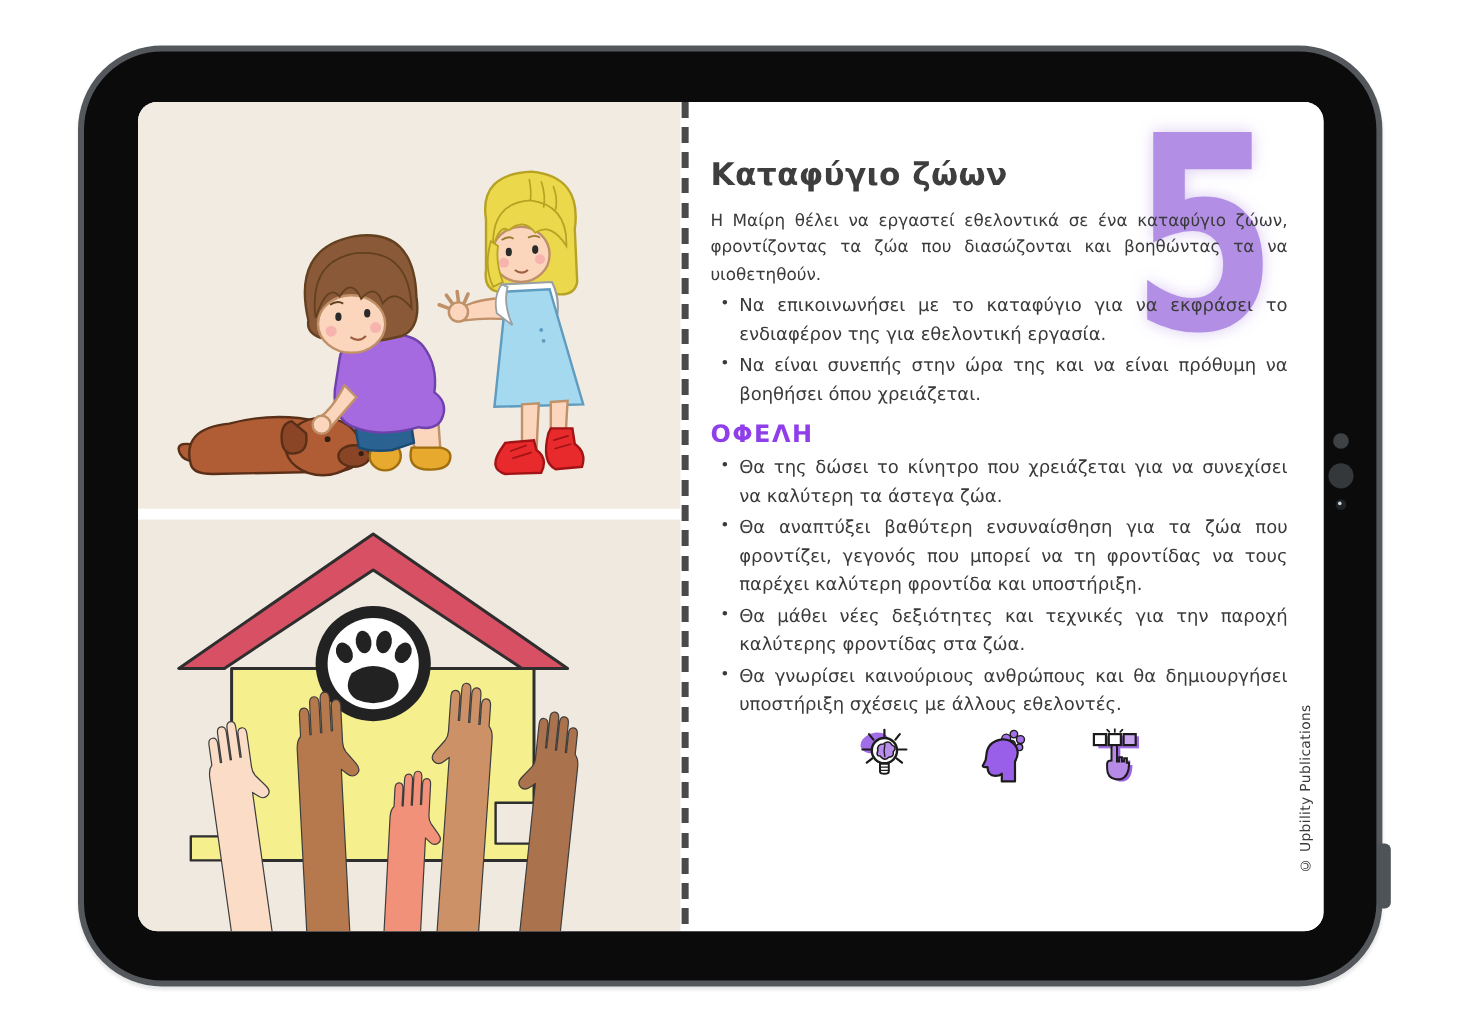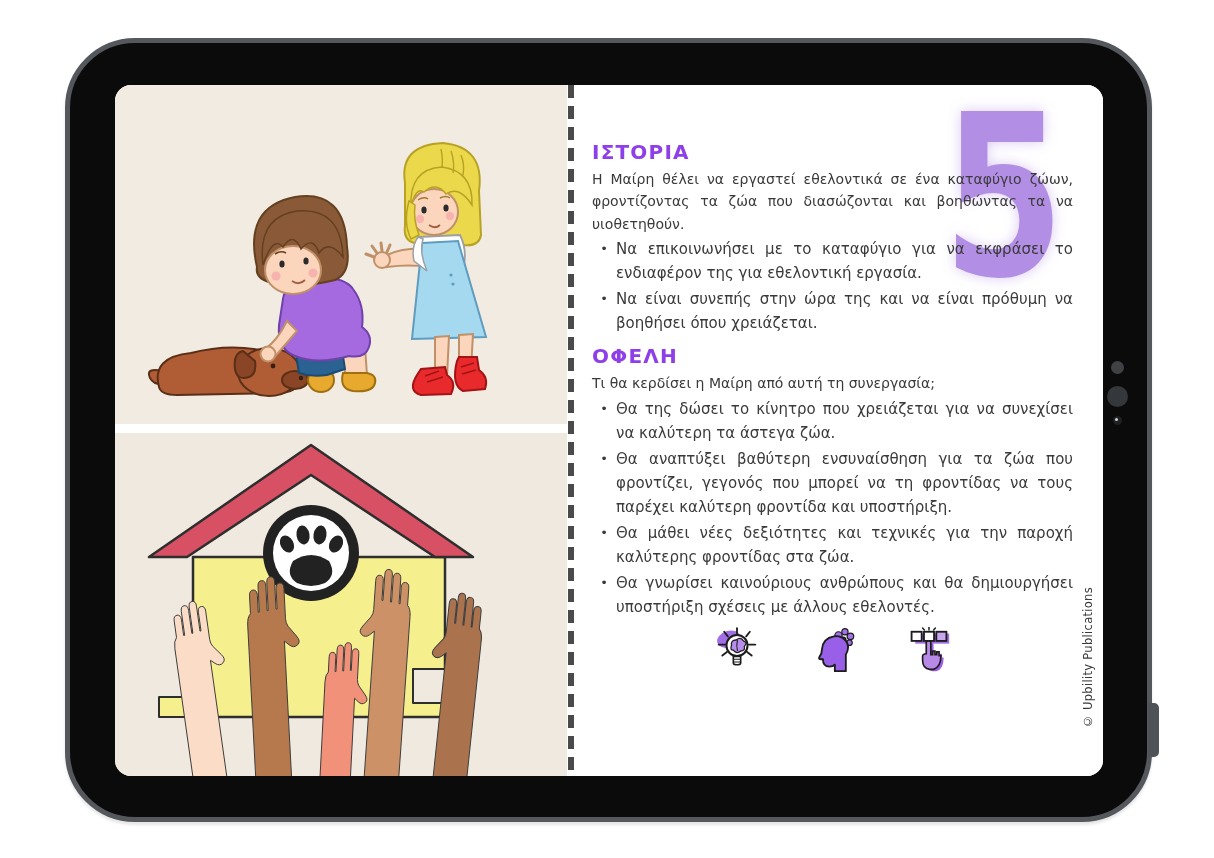--- a/index.html
+++ b/index.html
@@ -181,42 +181,41 @@
           </g>
         </svg>
       </div>
     </div>
 
     <div class="divider"></div>
 
     <div class="content">
       <span class="big-number">5</span>
 
+      <h1>Καταφύγιο ζώων</h1>
 
       <section>
-        <h2>ΙΣΤΟΡΙΑ</h2>
         <p>Η Μαίρη  θέλει να εργαστεί εθελοντικά σε ένα καταφύγιο ζώων, φροντίζοντας τα ζώα που διασώζονται και βοηθώντας τα να υιοθετηθούν.</p>
       </section>
 
       <section>
         <ul>
           <li>
               <span class="dot">•</span>
               <span class="btext">Να επικοινωνήσει με το καταφύγιο για να εκφράσει το ενδιαφέρον της για εθελοντική εργασία.</span>
             </li>
           <li>
               <span class="dot">•</span>
               <span class="btext">Να είναι συνεπής στην ώρα της και να είναι πρόθυμη να βοηθήσει όπου χρειάζεται.</span>
             </li>
         </ul>
       </section>
 
       <section>
         <h2>ΟΦΕΛΗ</h2>
-        <p>Τι θα κερδίσει η Μαίρη από αυτή τη συνεργασία;</p>
         <ul>
           <li>
               <span class="dot">•</span>
               <span class="btext">Θα της δώσει  το κίνητρο που χρειάζεται για να συνεχίσει να καλύτερη τα άστεγα ζώα.</span>
             </li>
           <li>
               <span class="dot">•</span>
               <span class="btext">Θα αναπτύξει βαθύτερη ενσυναίσθηση για τα ζώα που φροντίζει, γεγονός που μπορεί να τη φροντίδας να τους παρέχει καλύτερη φροντίδα και υποστήριξη.</span>
             </li>
           <li>

